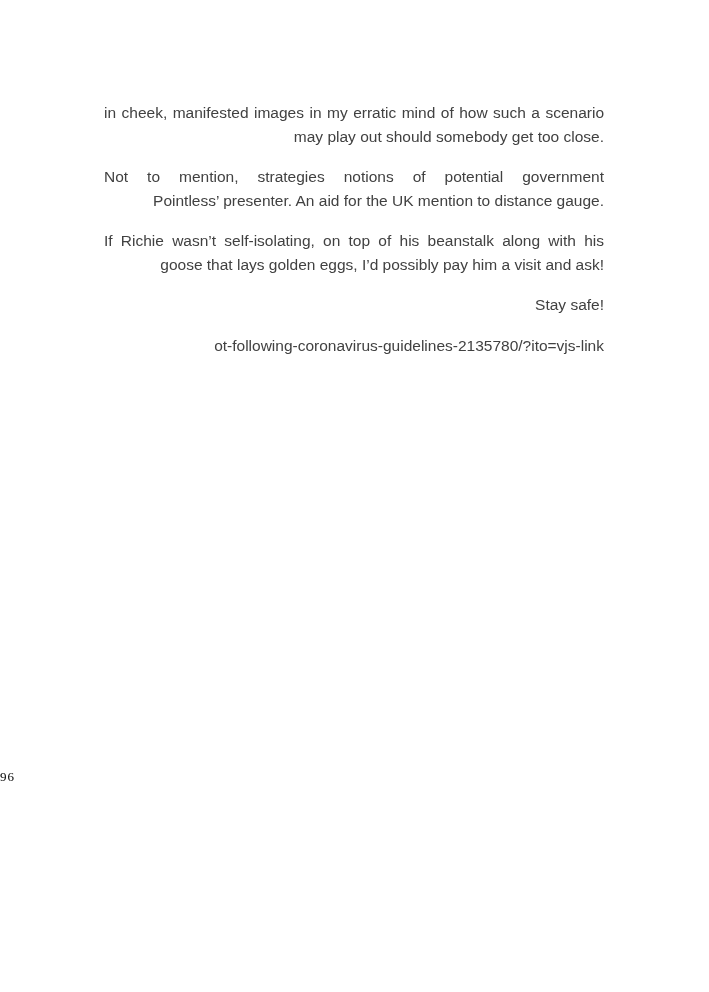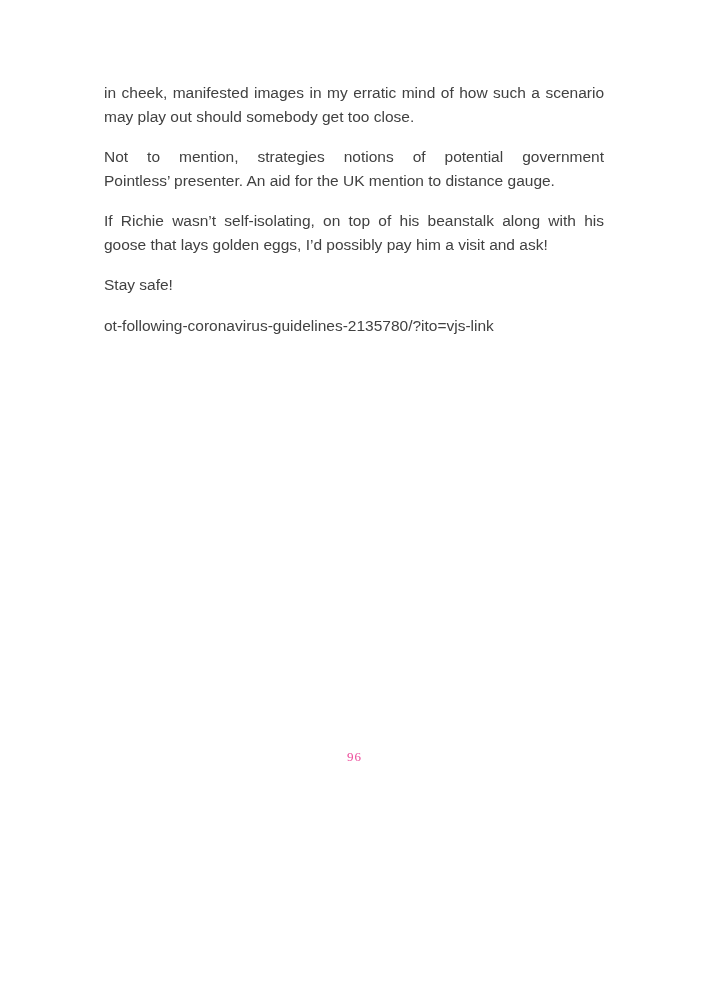--- a/index.html
+++ b/index.html
@@ -8,55 +8,55 @@
     background: #ffffff;
   }
   .page {
     position: relative;
     width: 709px;
     height: 800px;
     background: #ffffff;
     overflow: hidden;
     font-family: "Liberation Sans", sans-serif;
     color: #414141;
+    margin-top: 20px;
   }
   .text-block {
     position: absolute;
     top: 81px;
     left: 104px;
     width: 500px;
   }
   .para {
     margin: 0 0 17px 0;
     padding: 0;
     font-size: 15.5px;
     line-height: 23.5px;
     font-weight: 400;
   }
   .line {
     display: block;
-    text-align: left;
+    text-align: right;
     white-space: nowrap;
   }
   
   .line.j {
     white-space: normal;
     text-align: justify;
     text-align-last: justify;
   }
   .page-number {
     position: absolute;
     bottom: 35px;
     left: 0;
     right: 0;
-    text-align: center;
     font-family: "Liberation Serif", serif;
     font-size: 13px;
     letter-spacing: 1px;
-    color: #ec4899;
+    color: #000000;
   }
 </style>
 </head>
 <body>
 
 <div class="page">
   <div class="text-block">
 
     <p class="para">
       <span class="line j">in cheek, manifested images in my erratic mind of how such a scenario</span>

